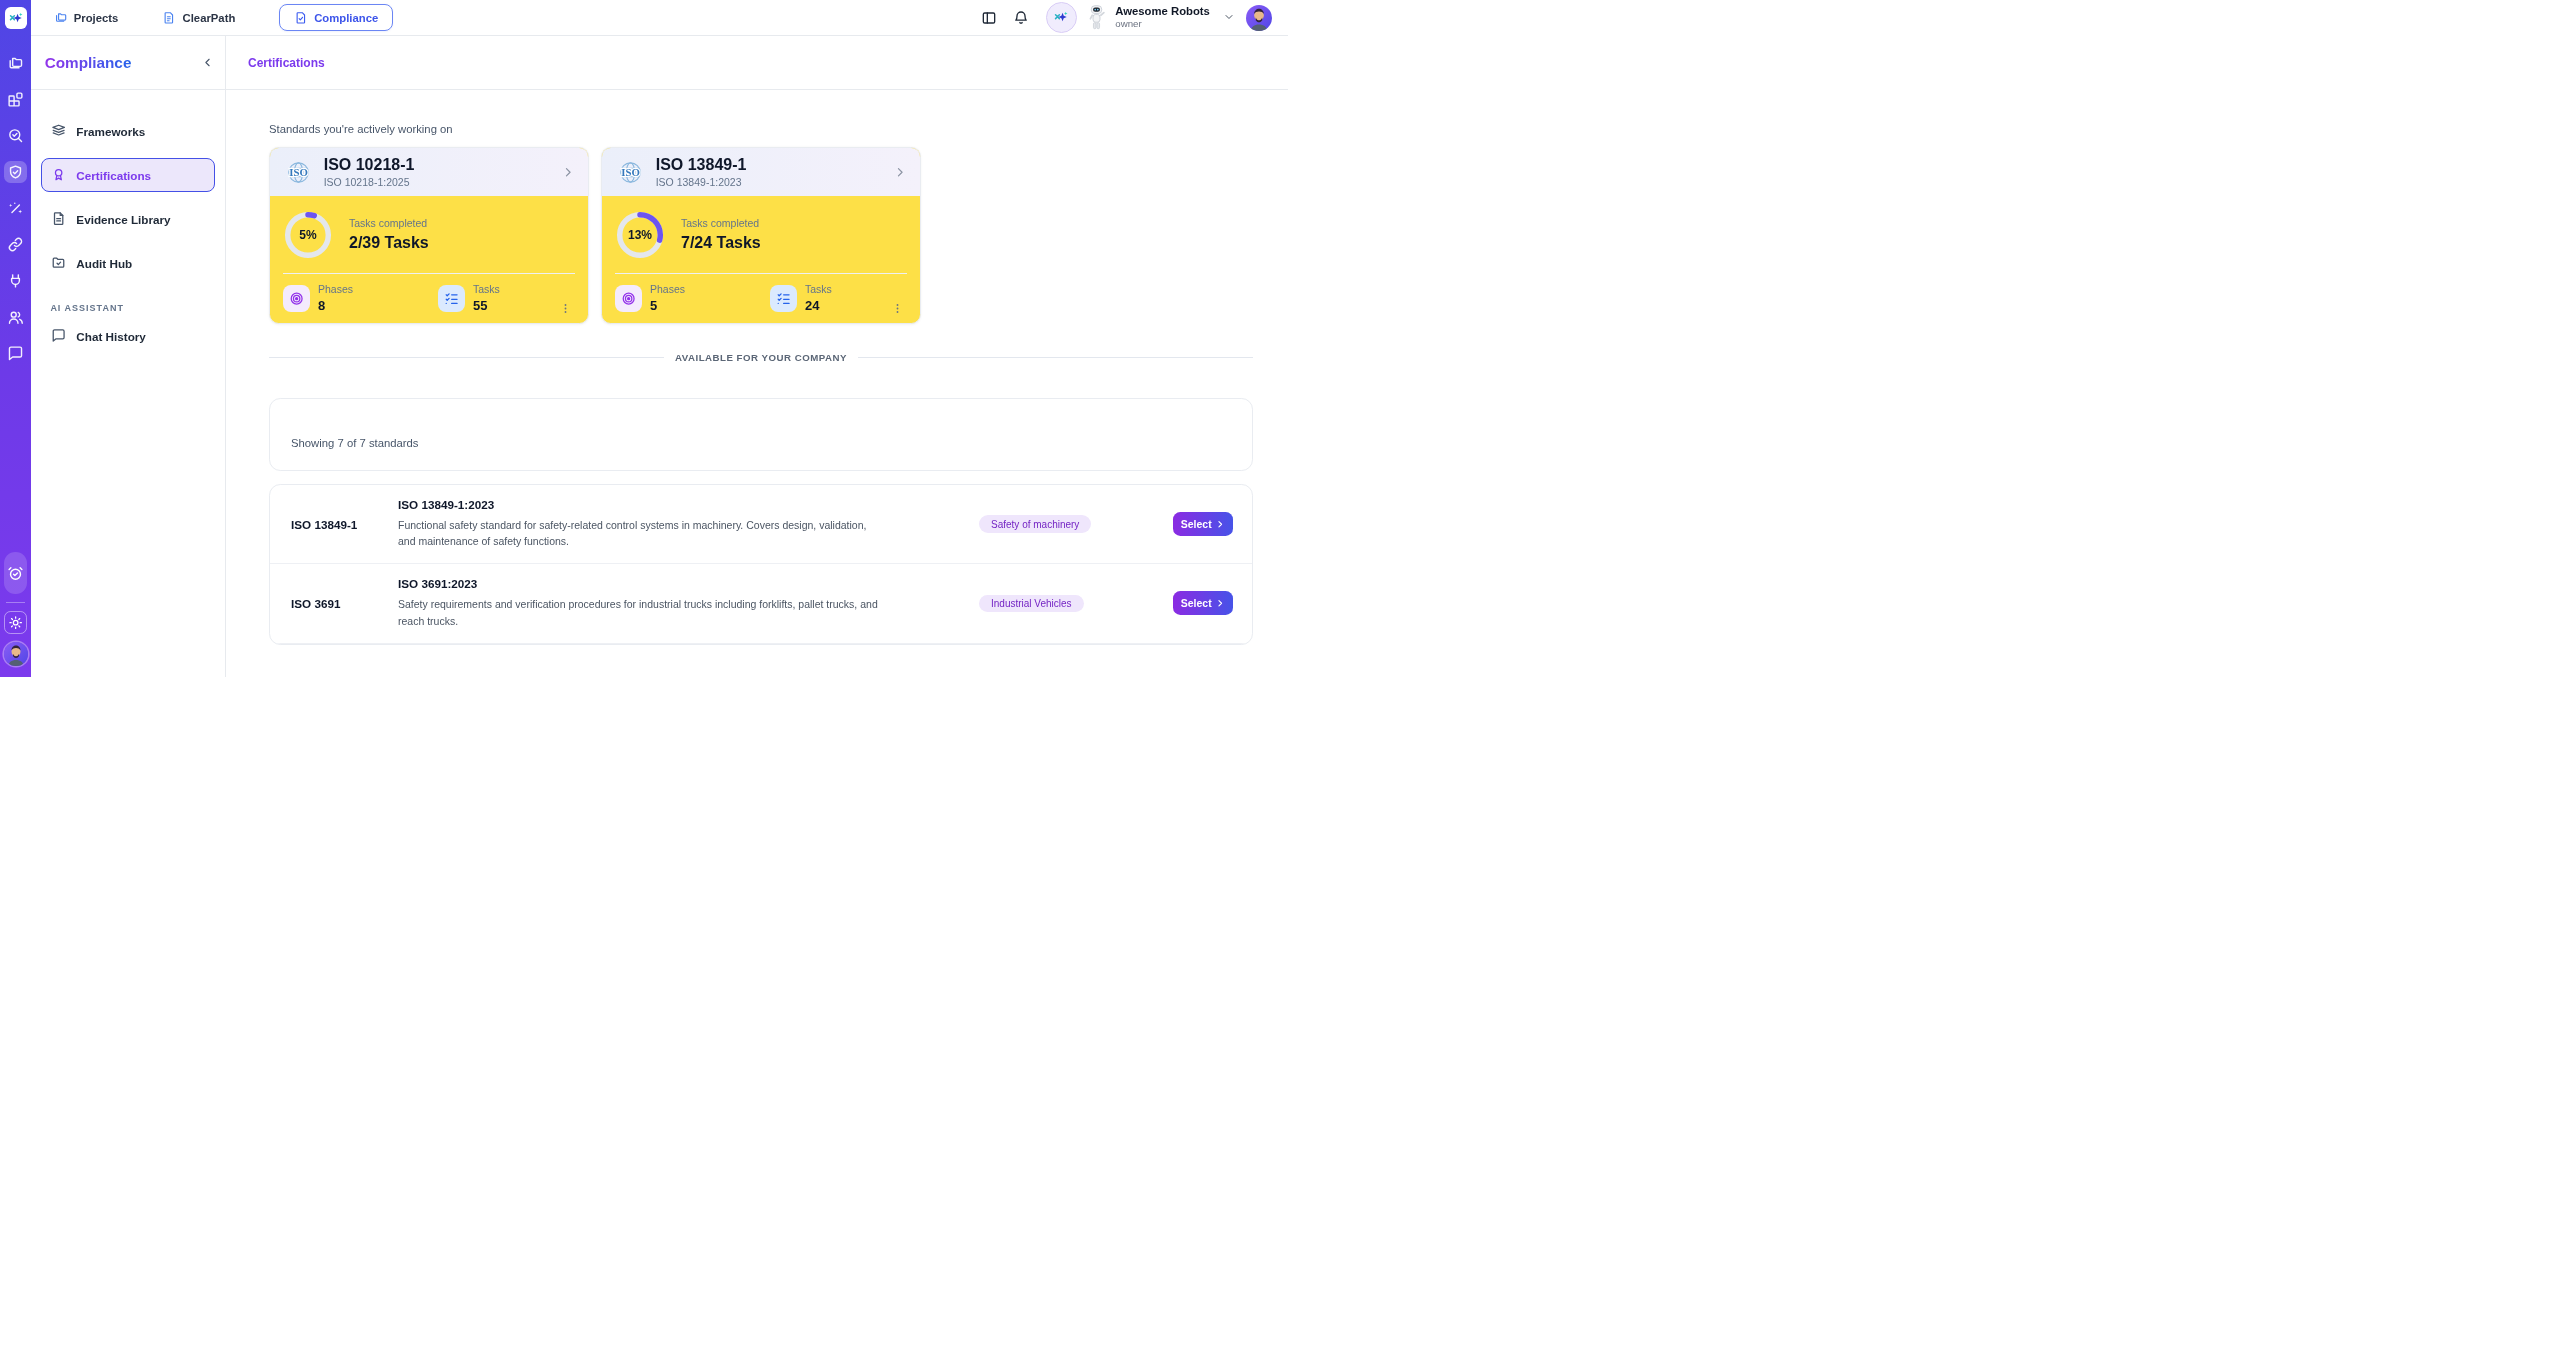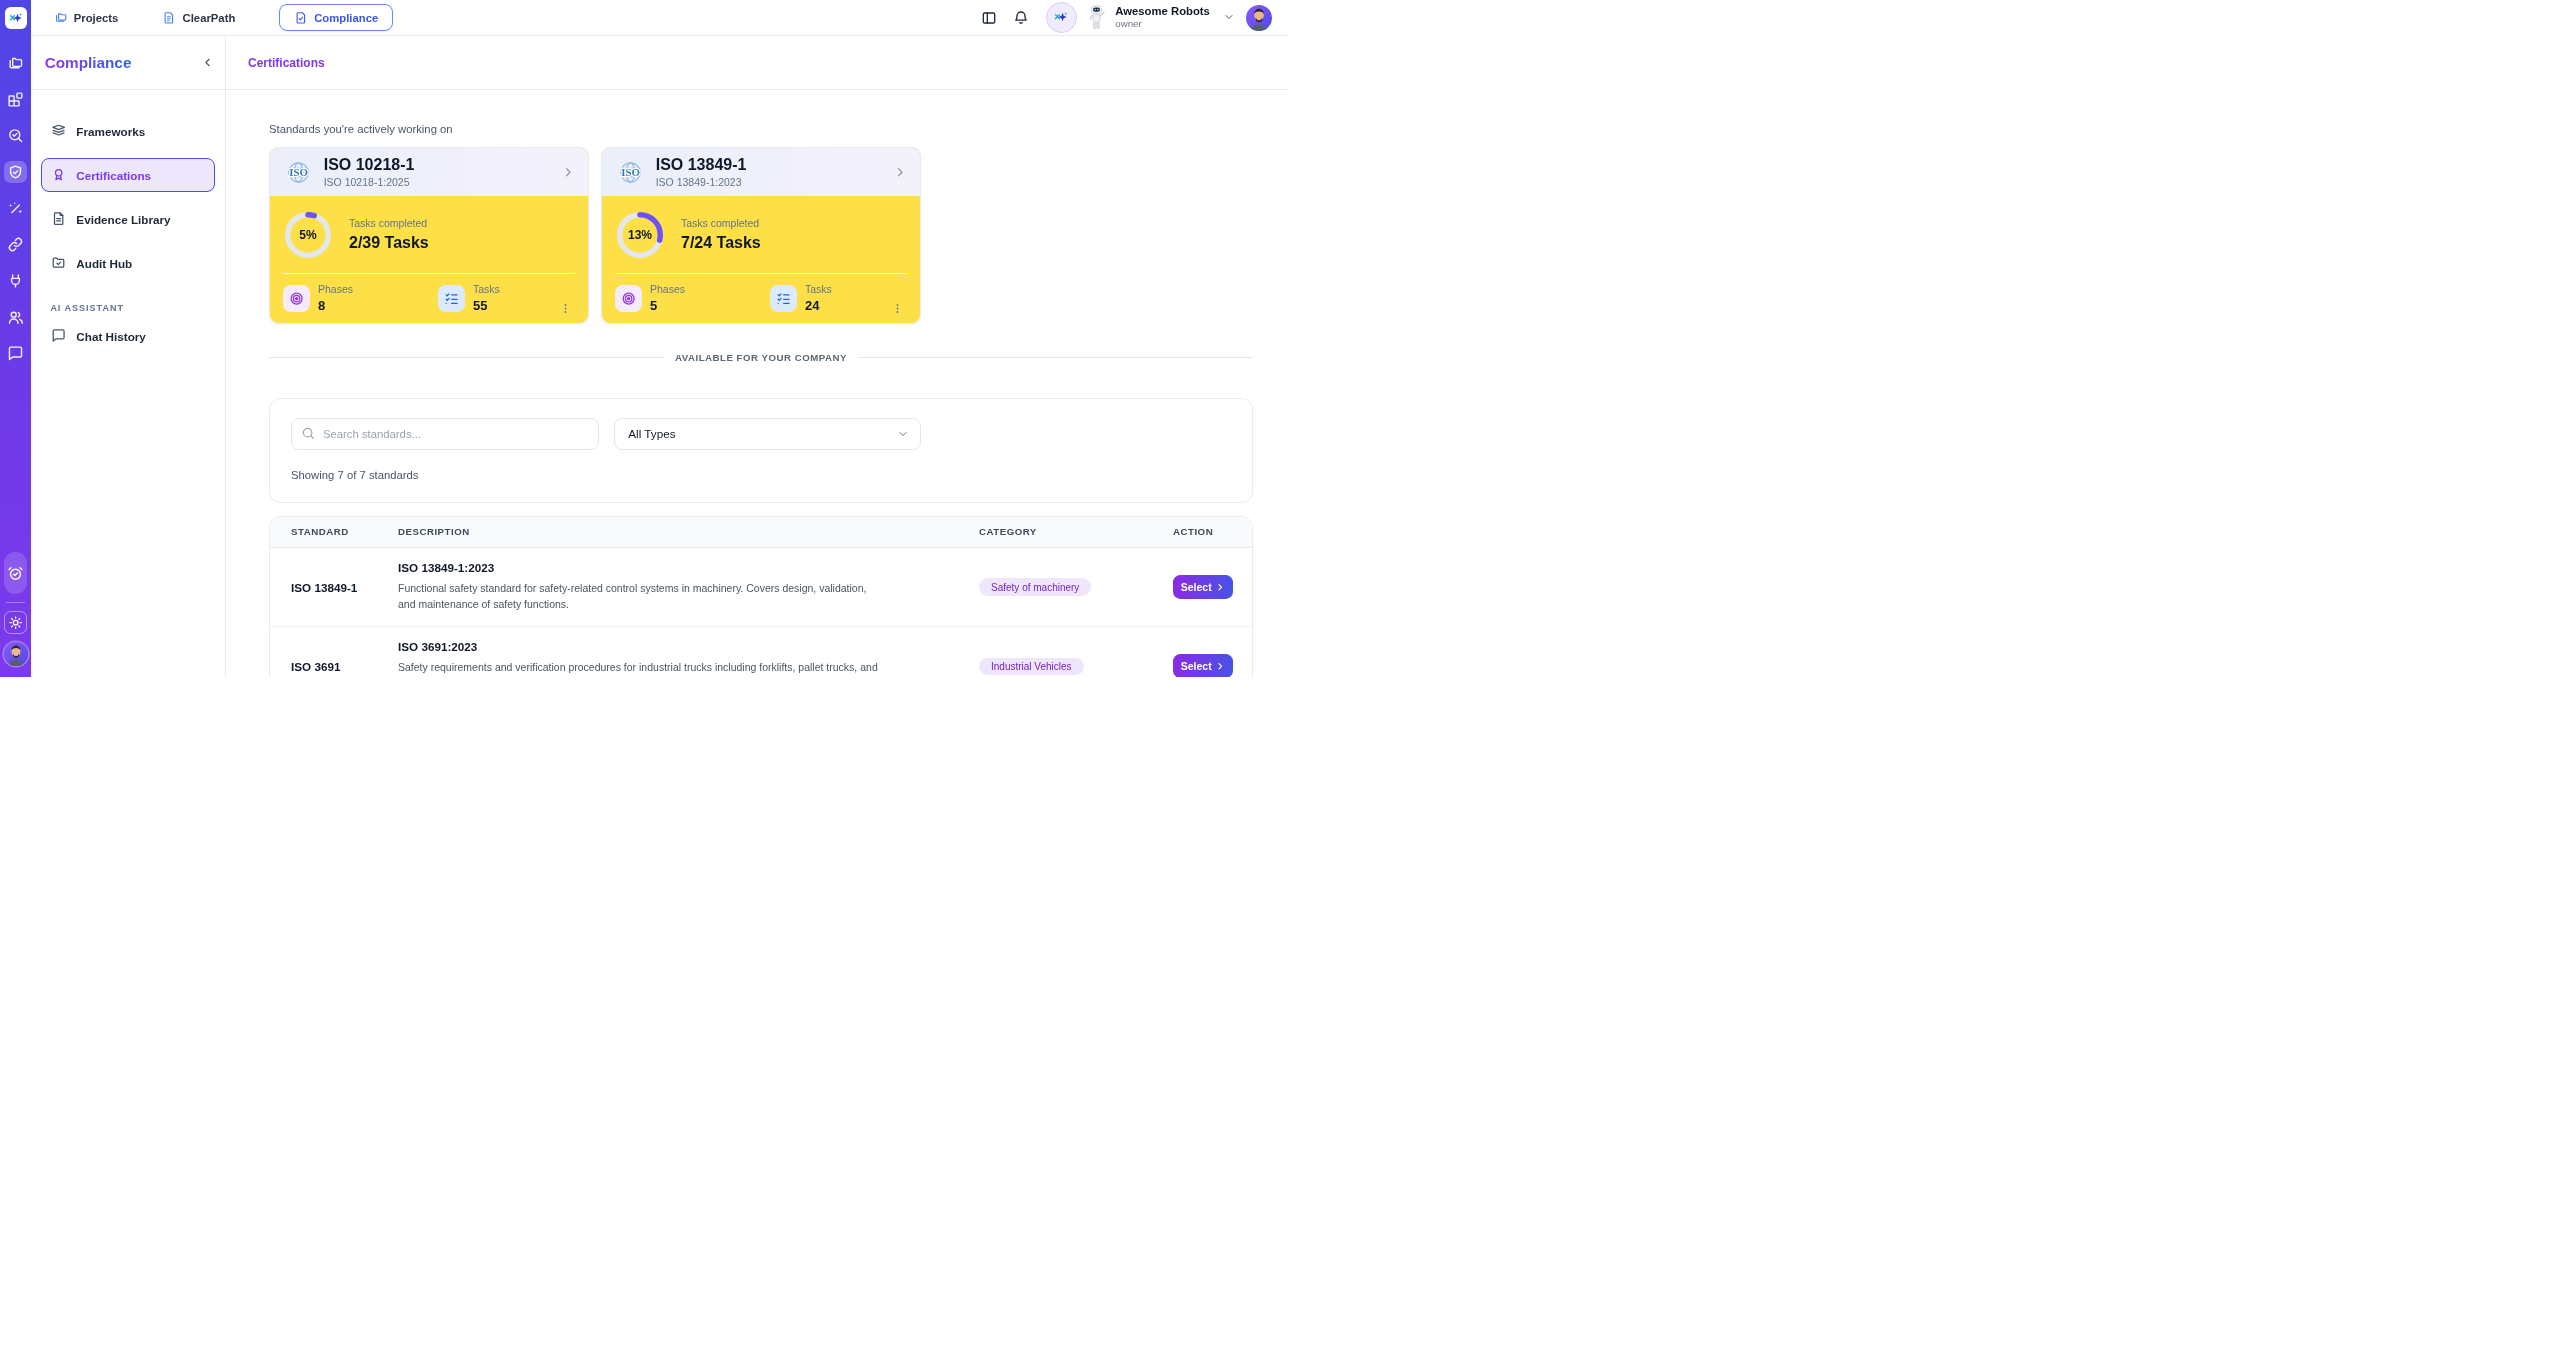--- a/index.html
+++ b/index.html
@@ -553,49 +553,24 @@
         </div>
       </div>
 
       <div class="avail-divider">
         <div class="avail-line"></div>
         <div class="avail-label">AVAILABLE FOR YOUR COMPANY</div>
         <div class="avail-line"></div>
       </div>
 
       <div class="filter-card">
-        <div class="filter-row">
-          <div class="search-box">
-            <span class="search-glyph">
-              <svg width="14.5" height="14.5" viewBox="0 0 24 24" fill="none" stroke="currentColor" stroke-width="2" stroke-linecap="round">
-                  <circle cx="11" cy="11" r="7"></circle>
-                  <path d="m16.5 16.5 4 4"></path>
-                </svg>
-            </span>
-            <input type="text" placeholder="Search standards..." style="">
-          </div>
-          <div class="type-select">
-            <span>All Types</span>
-            <span class="chev">
-              <svg width="12" height="12" viewBox="0 0 24 24" fill="none" stroke="currentColor" stroke-width="2" stroke-linecap="round" stroke-linejoin="round">
-                  <path d="m6 9 6 6 6-6"></path>
-                </svg>
-            </span>
-          </div>
-        </div>
         <div class="results-summary">Showing 7 of 7 standards</div>
       </div>
 
       <div class="table-card">
-        <div class="t-head">
-          <div>STANDARD</div>
-          <div>DESCRIPTION</div>
-          <div>CATEGORY</div>
-          <div>ACTION</div>
-        </div>
 
         <div class="t-row">
           <div class="t-standard">ISO 13849-1</div>
           <div>
             <div class="t-title">ISO 13849-1:2023</div>
             <div class="t-desc">Functional safety standard for safety-related control systems in machinery. Covers design, validation, and maintenance of safety functions.</div>
           </div>
           <div>
             <span class="pill">Safety of machinery</span>
           </div>

